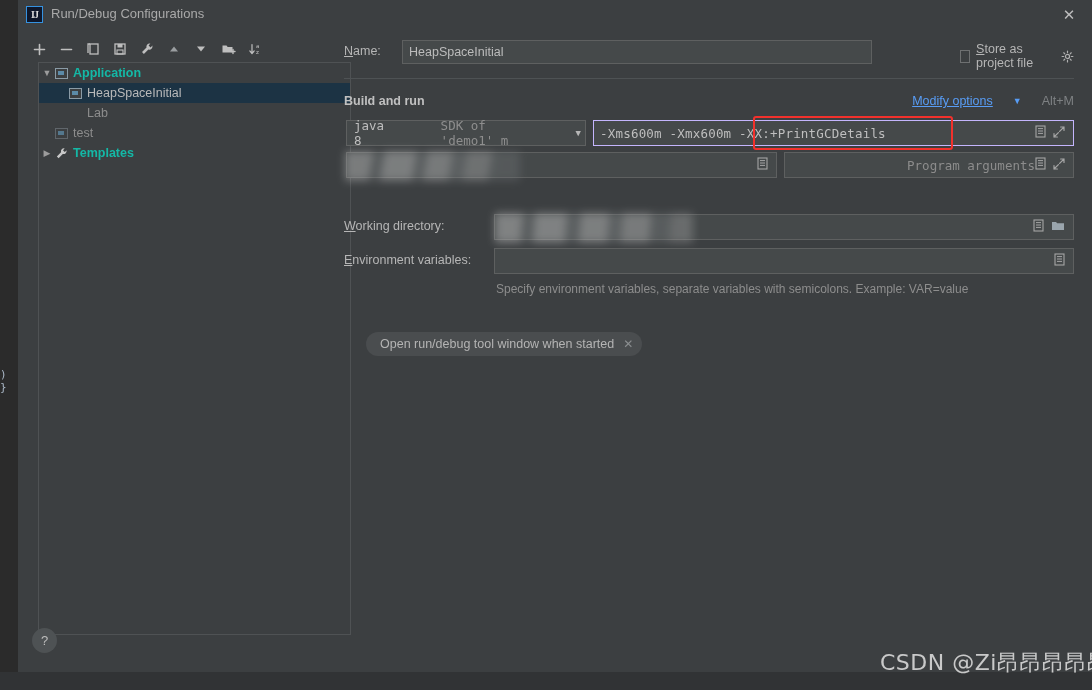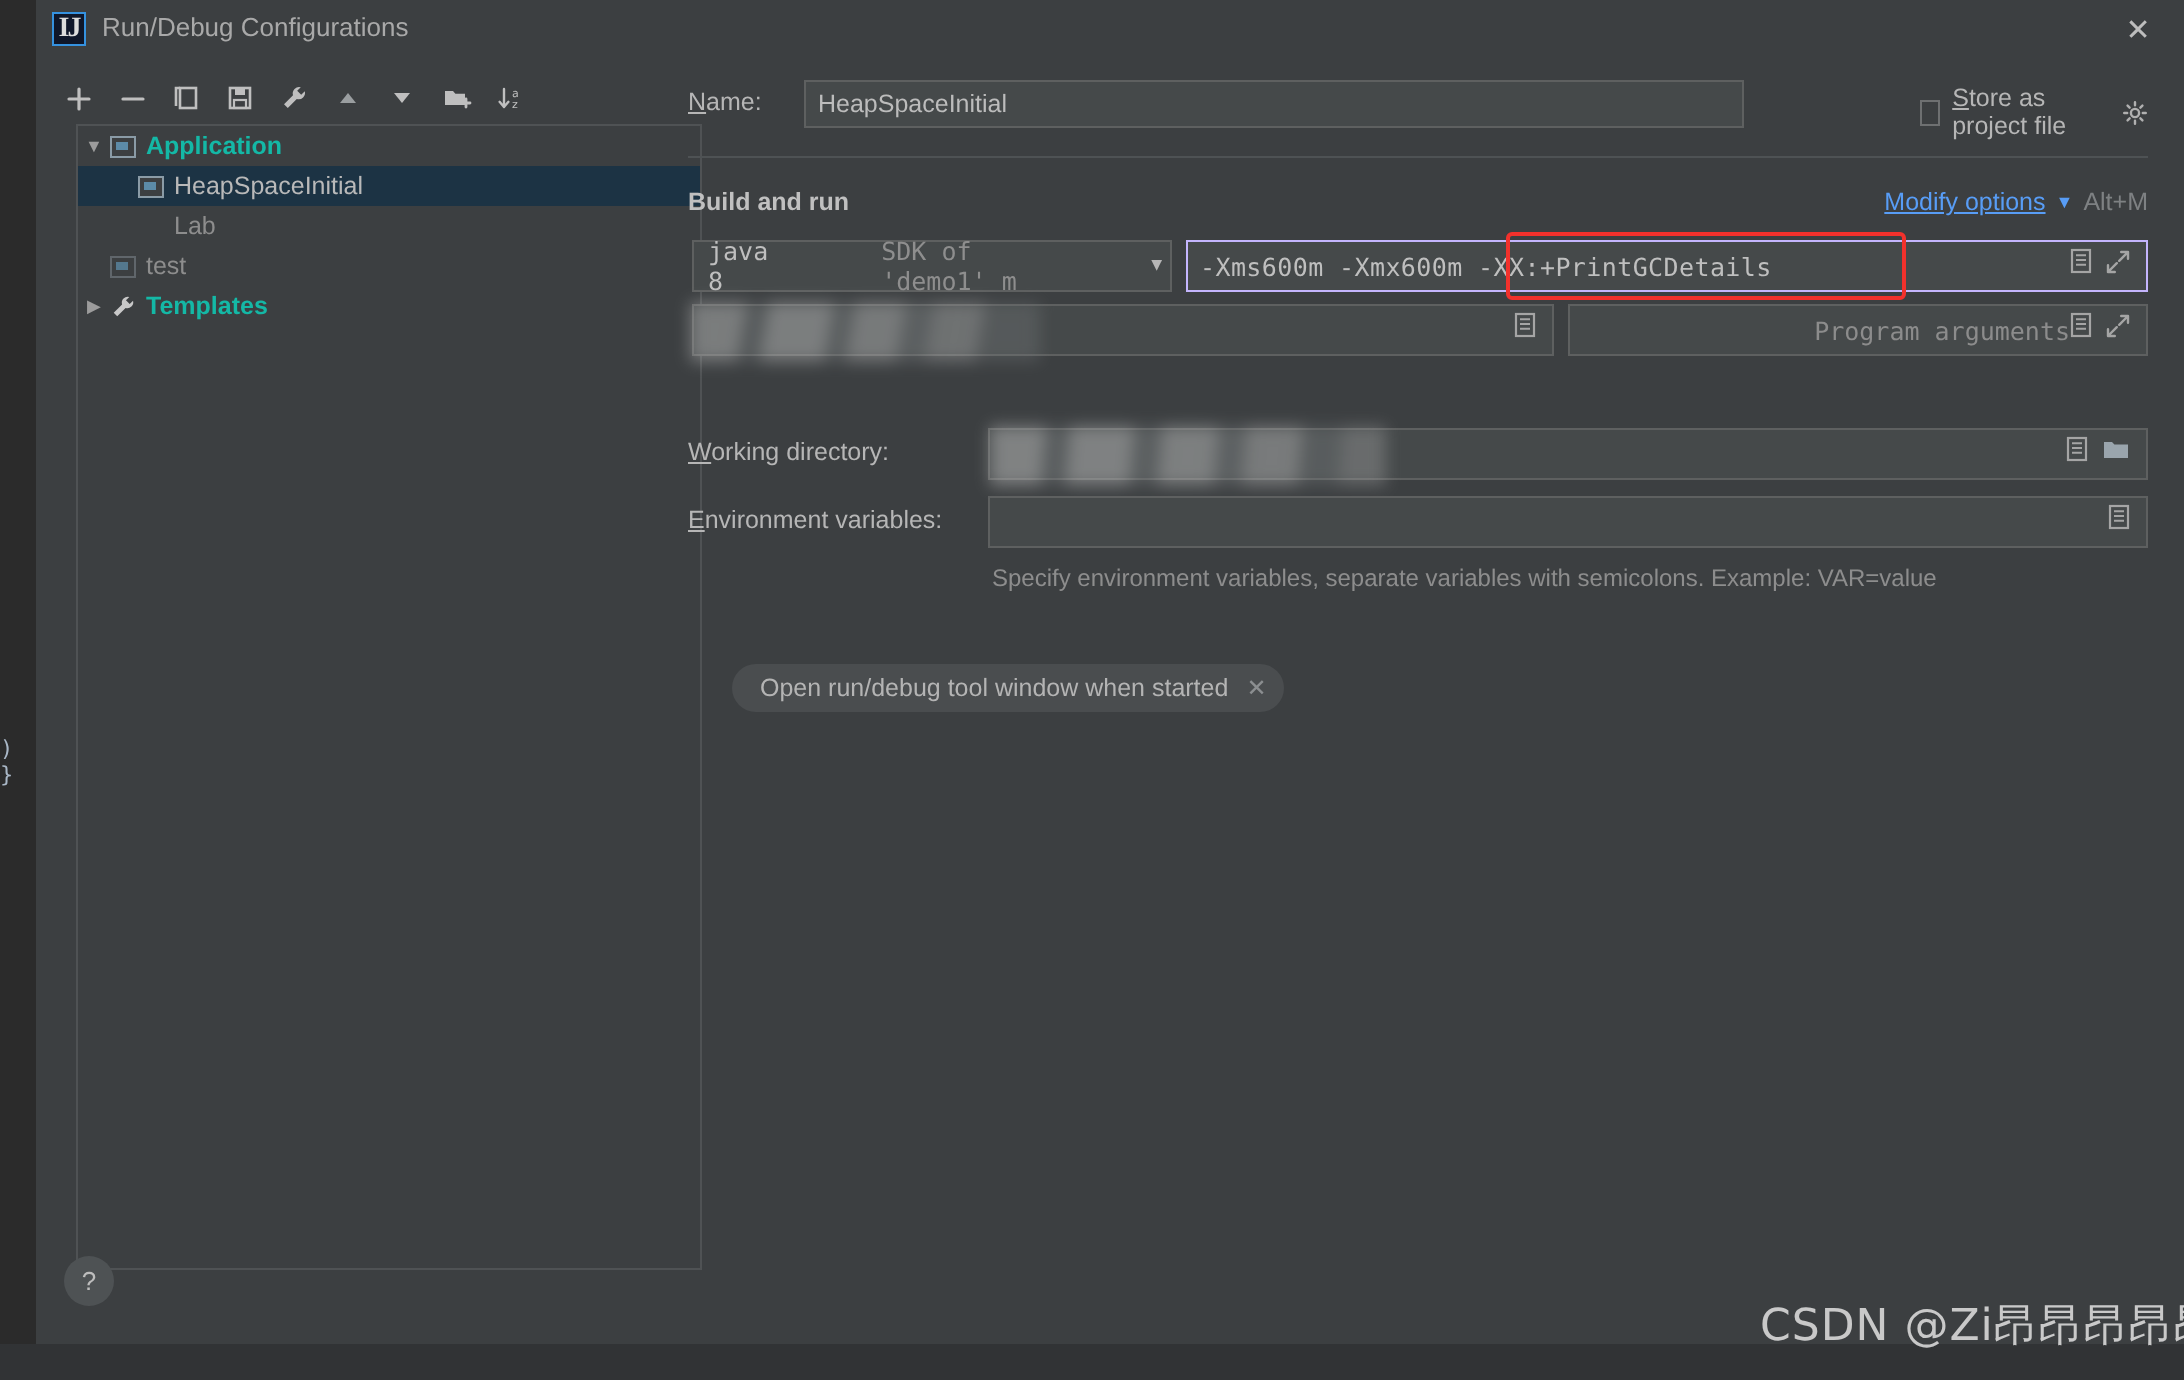--- a/index.html
+++ b/index.html
@@ -42,21 +42,21 @@
     position: relative; height: 30px;
     background: #3c3f41;
   }
   .ij-logo {
     position: absolute; left: 8px; top: 6px;
     width: 17px; height: 17px;
     background: #0f172a;
     border: 1px solid #3592e0;
     display: flex; align-items: center; justify-content: center;
     font-family: "Liberation Serif", serif;
-    font-size: 14px; font-weight: bold; color: #dcdcdc;
+    font-size: 10px; font-weight: bold; color: #dcdcdc;
     letter-spacing: -1px;
   }
   .title-text {
     position: absolute; left: 33px; top: 6px;
     font-size: 13px; color: #a9a9a9;
   }
   .close-btn {
     position: absolute; right: 10px; top: 4px;
     width: 26px; height: 22px;
     display: flex; align-items: center; justify-content: center;
@@ -162,21 +162,21 @@
     position: absolute; left: 0; top: 46px; width: 730px; height: 1px;
     background: #4e5254;
   }
 
   .section-title {
     position: absolute; left: 0; top: 62px;
     font-size: 12.5px; font-weight: bold; color: #c0c0c0;
   }
   .modify-wrap {
     position: absolute; right: 0; top: 62px;
-    display: flex; align-items: center; gap: 5px;
+    display: flex; align-items: center; gap: 20px;
   }
   .modify-link {
     font-size: 12.5px; color: #589df6;
     text-decoration: underline; cursor: pointer;
   }
   .chev { color: #589df6; font-size: 9px; }
   .shortcut { font-size: 12.5px; color: #7e8183; }
 
   
   .mono {

